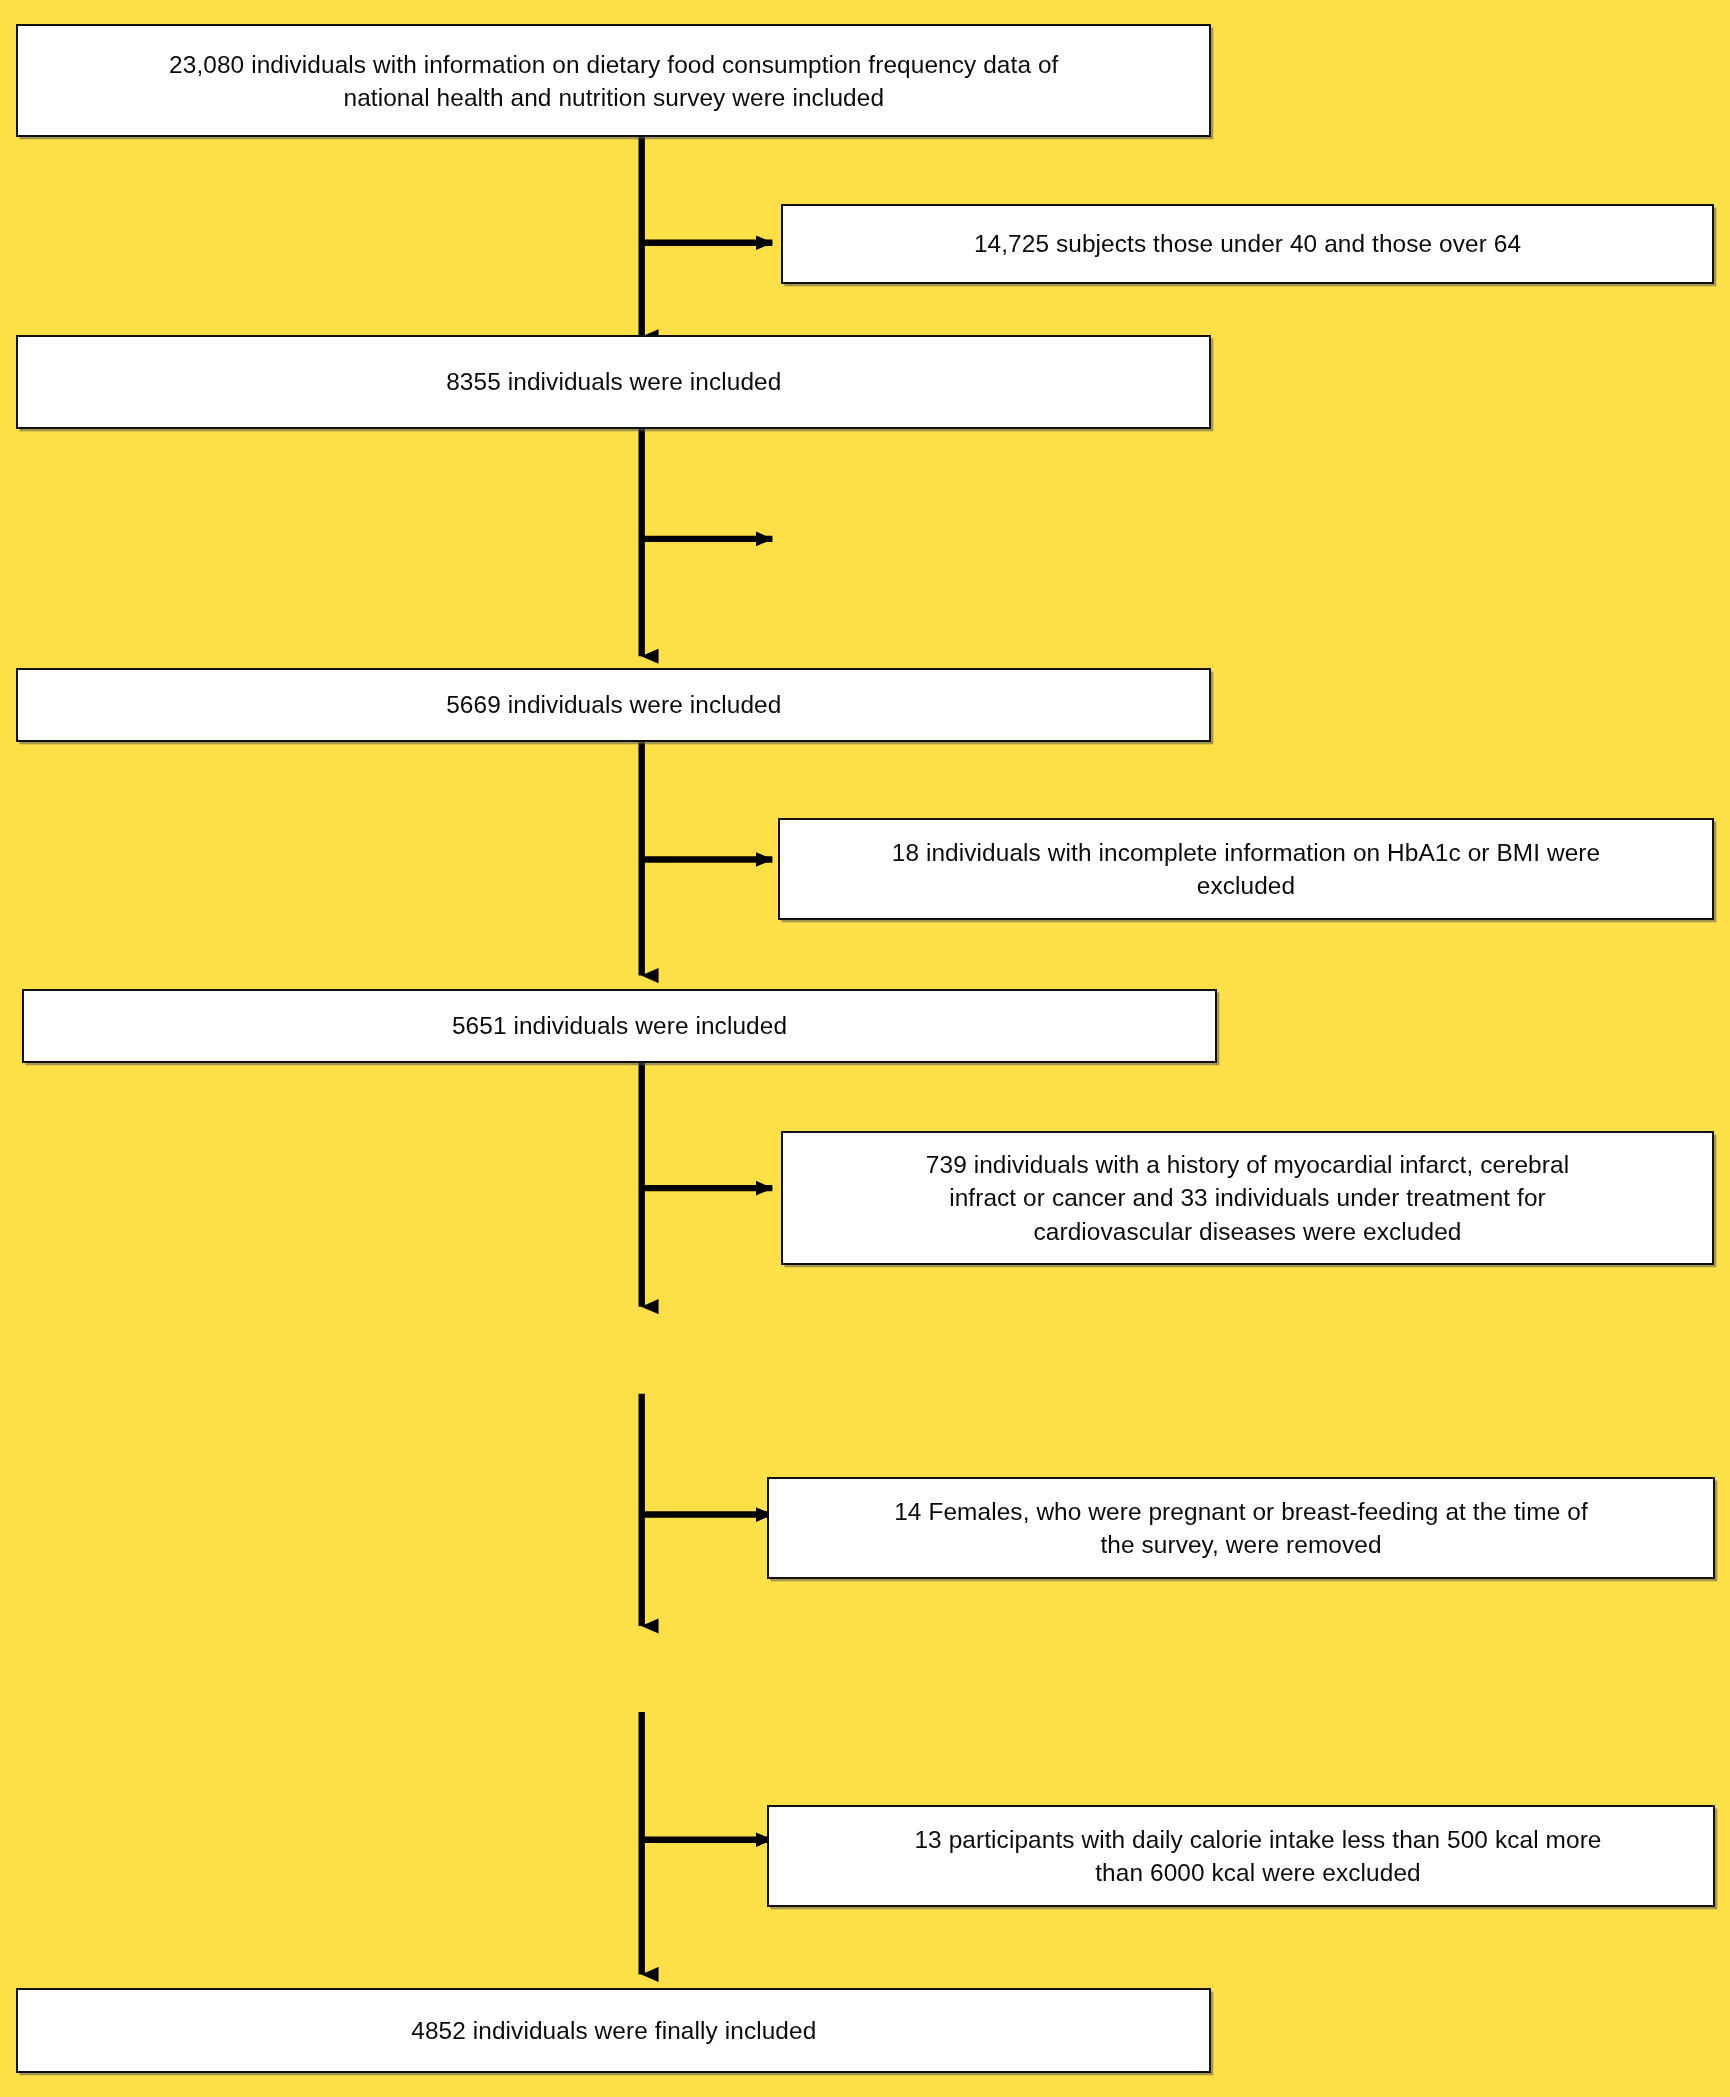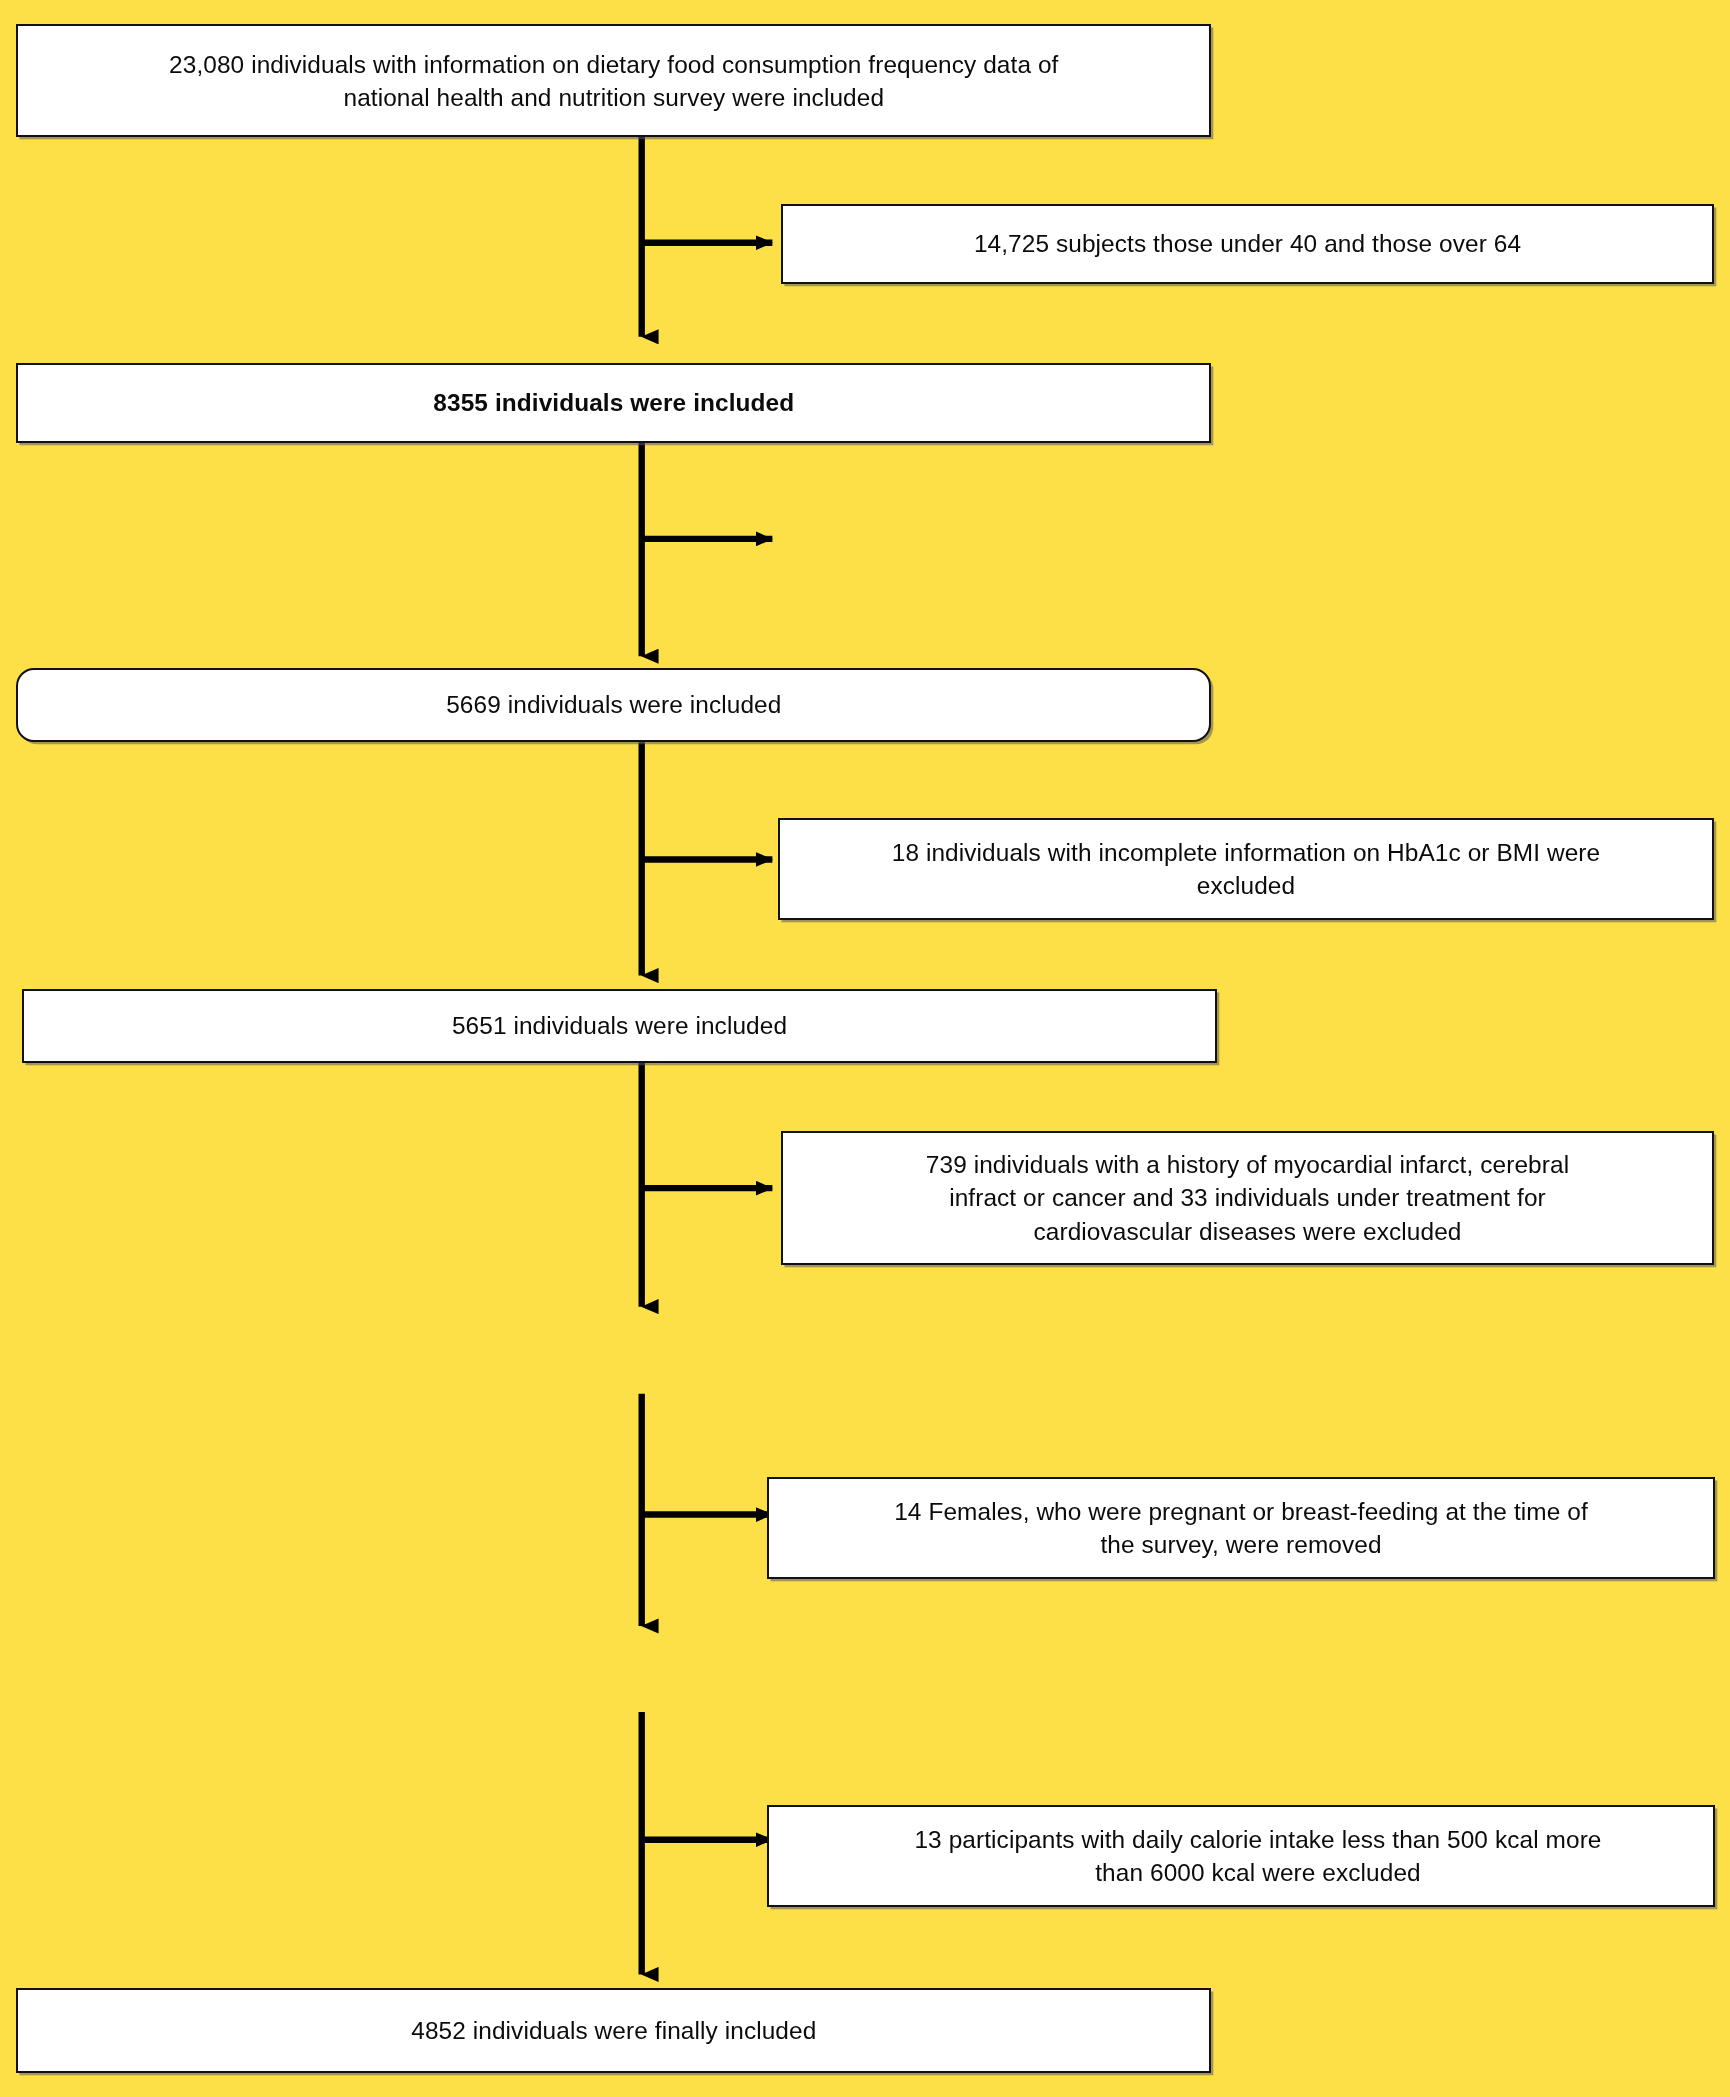--- a/index.html
+++ b/index.html
@@ -92,25 +92,25 @@
       <line x1="1105" y1="2948" x2="1105" y2="3400" stroke="#000000" stroke-width="11" marker-end="url(#arrow-down)"></line>
       <line x1="1105" y1="3168" x2="1330" y2="3168" stroke="#000000" stroke-width="11" marker-end="url(#arrow-right)"></line>
     </g>
   </svg>
 
   <div class="node main-node" style="left:16.3px; top:24.4px; width:1195px; height:113px;">
     <span class="node-text">23,080 individuals with information on dietary food consumption frequency data of
 national health and nutrition survey were included</span>
   </div>
 
-  <div class="node main-node" style="left:16.3px; top:363px; width:1195px; height:80px;font-weight:bold;">
+  <div class="node main-node" style="left:16.3px; top:335px; width:1195px; height:94px;">
     <span class="node-text">8355 individuals were included</span>
   </div>
 
-  <div class="node main-node" style="left:16.3px; top:668px; width:1195px; height:74px;border-radius:18px;">
+  <div class="node main-node" style="left:16.3px; top:668px; width:1195px; height:74px;">
     <span class="node-text">5669 individuals were included</span>
   </div>
 
   <div class="node main-node" style="left:22px; top:989px; width:1195px; height:74px;">
     <span class="node-text">5651 individuals were included</span>
   </div>
 
 
 
   <div class="node main-node" style="left:16.3px; top:1988px; width:1195px; height:85px;">

